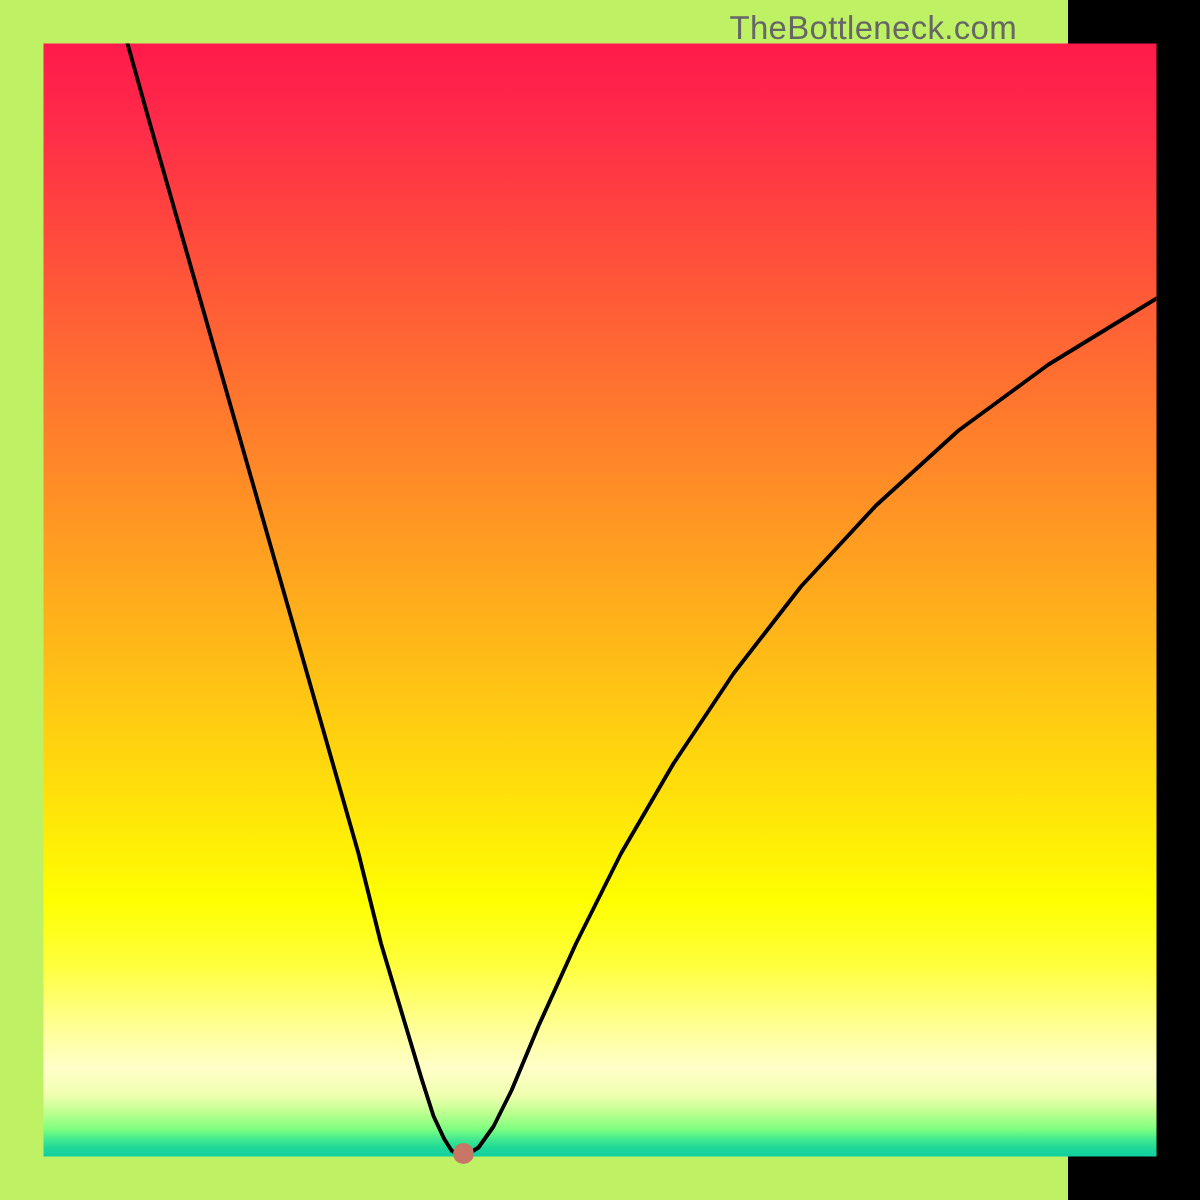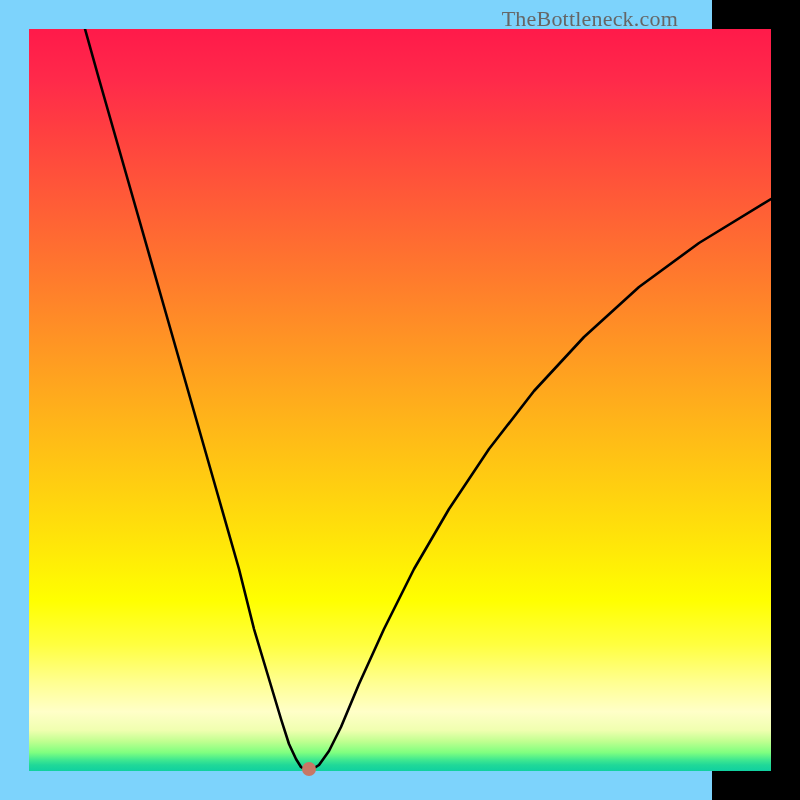--- a/index.html
+++ b/index.html
@@ -7,23 +7,22 @@
     padding: 0;
     width: 800px;
     height: 800px;
     background: #000;
     font-family: Arial, sans-serif;
     overflow: hidden;
   }
   .outer {
     width: 712px;
     height: 800px;
-    background: #7dd3fc;
+    background: #bef264;
     position: relative;
-    font-family: Liberation Serif, serif;
   }
   .plot {
     position: absolute;
     left: 29px;
     top: 29px;
     width: 742px;
     height: 742px;
   }
   .gradient {
     width: 100%;

